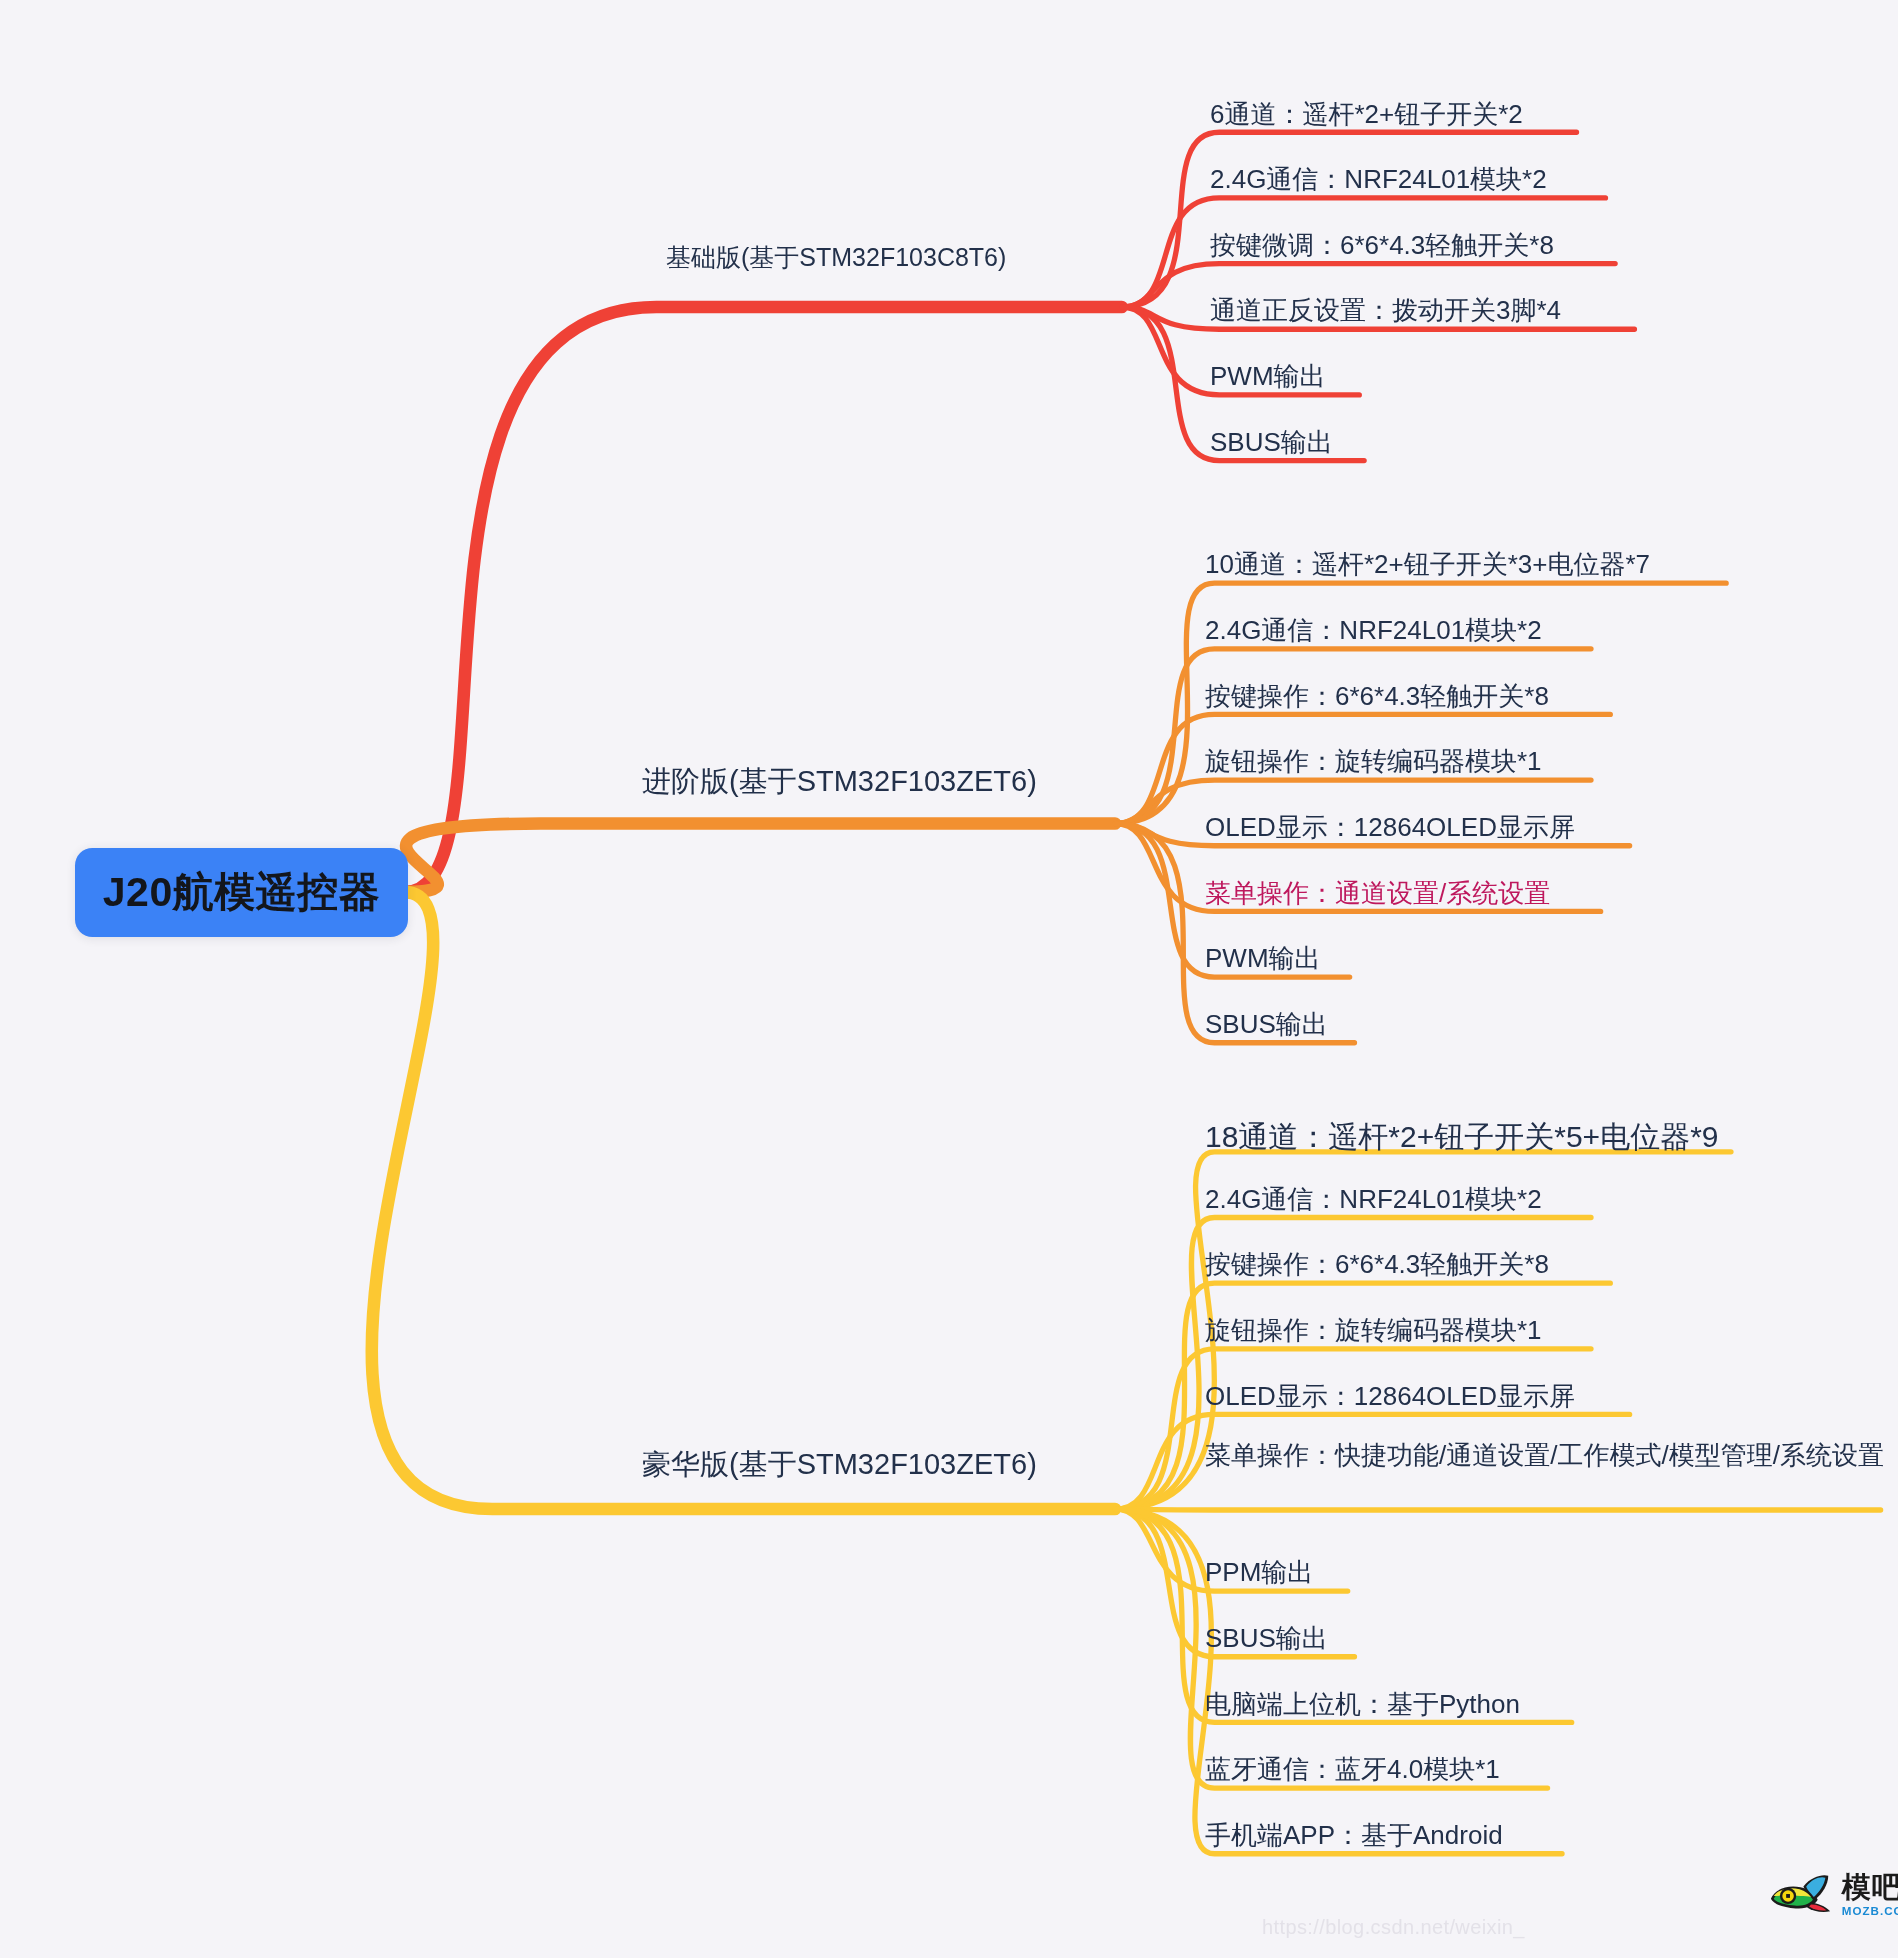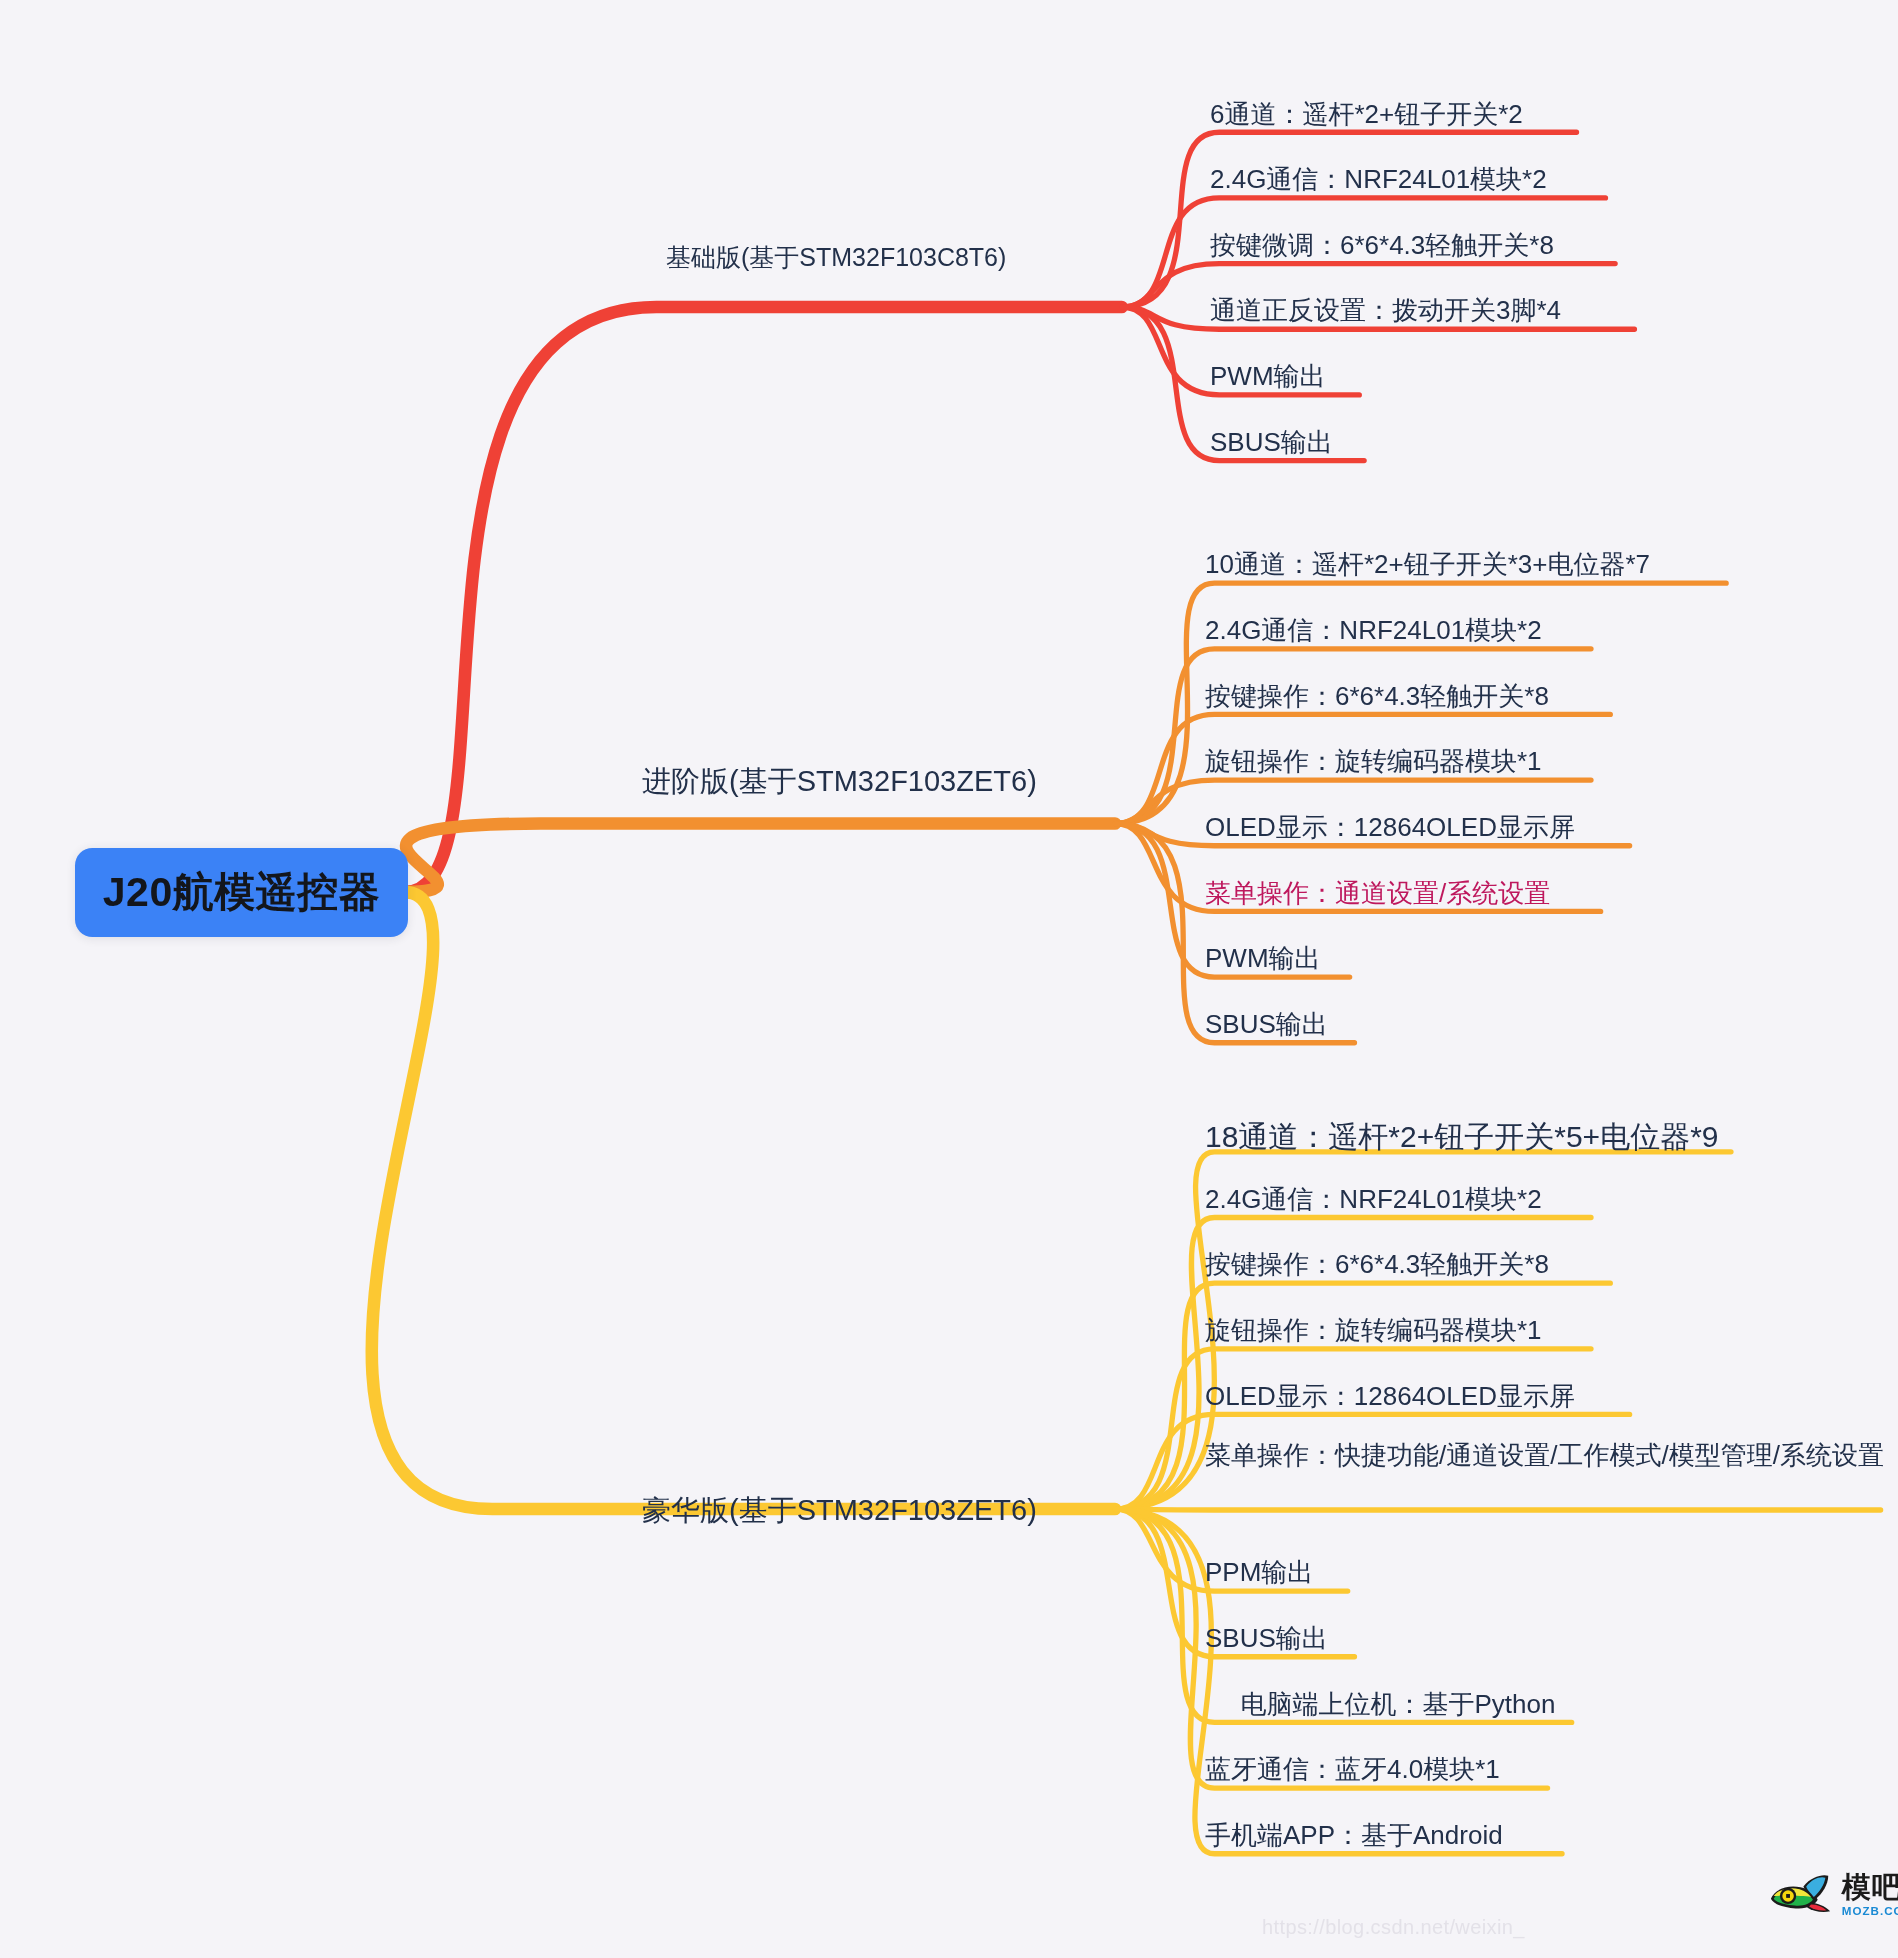--- a/index.html
+++ b/index.html
@@ -116,21 +116,21 @@
       <path d="M 1155 1563 C 1351.35 1563 1184 1920 1258 1920 L 1618 1920" stroke="#fcc832" stroke-width="5.5" fill="none" stroke-linecap="round"></path>
     </svg>
 
   <div class="root-node" style="left: 75px; top: 848px; width: 333px; height: 89px; font-size: 41px;">
     <span>J20航模遥控器</span>
   </div>
 
   <div id="branch-labels">
       <div class="branch-label" style="left: 666px; top: 242px; font-size: 25px; color: rgb(34, 48, 74);">基础版(基于STM32F103C8T6)</div>
       <div class="branch-label" style="left: 642px; top: 763px; font-size: 29px; color: rgb(34, 48, 74);">进阶版(基于STM32F103ZET6)</div>
-      <div class="branch-label" style="left: 642px; top: 1446px; font-size: 29px; color: rgb(34, 48, 74); margin-top: 46px;">豪华版(基于STM32F103ZET6)</div>
+      <div class="branch-label" style="left: 642px; top: 1446px; font-size: 29px; color: rgb(34, 48, 74);">豪华版(基于STM32F103ZET6)</div>
     </div>
   <div id="leaf-labels">
       <div class="leaf-label" style="left: 1210px; top: 98px; width: 386px; font-size: 26px; color: rgb(34, 48, 74);">6通道：遥杆*2+钮子开关*2</div>
       <div class="leaf-label" style="left: 1210px; top: 163px; width: 415px; font-size: 26px; color: rgb(34, 48, 74);">2.4G通信：NRF24L01模块*2</div>
       <div class="leaf-label" style="left: 1210px; top: 229px; width: 425px; font-size: 26px; color: rgb(34, 48, 74);">按键微调：6*6*4.3轻触开关*8</div>
       <div class="leaf-label" style="left: 1210px; top: 294px; width: 444px; font-size: 26px; color: rgb(34, 48, 74);">通道正反设置：拨动开关3脚*4</div>
       <div class="leaf-label" style="left: 1210px; top: 360px; width: 169px; font-size: 26px; color: rgb(34, 48, 74);">PWM输出</div>
       <div class="leaf-label" style="left: 1210px; top: 426px; width: 174px; font-size: 26px; color: rgb(34, 48, 74);">SBUS输出</div>
       <div class="leaf-label" style="left: 1205px; top: 548px; width: 541px; font-size: 26px; color: rgb(34, 48, 74);">10通道：遥杆*2+钮子开关*3+电位器*7</div>
       <div class="leaf-label" style="left: 1205px; top: 614px; width: 406px; font-size: 26px; color: rgb(34, 48, 74);">2.4G通信：NRF24L01模块*2</div>
@@ -141,21 +141,21 @@
       <div class="leaf-label" style="left: 1205px; top: 942px; width: 164px; font-size: 26px; color: rgb(34, 48, 74);">PWM输出</div>
       <div class="leaf-label" style="left: 1205px; top: 1008px; width: 169px; font-size: 26px; color: rgb(34, 48, 74);">SBUS输出</div>
       <div class="leaf-label" style="left: 1205px; top: 1117px; width: 546px; font-size: 30px; color: rgb(34, 48, 74);">18通道：遥杆*2+钮子开关*5+电位器*9</div>
       <div class="leaf-label" style="left: 1205px; top: 1183px; width: 406px; font-size: 26px; color: rgb(34, 48, 74);">2.4G通信：NRF24L01模块*2</div>
       <div class="leaf-label" style="left: 1205px; top: 1248px; width: 425px; font-size: 26px; color: rgb(34, 48, 74);">按键操作：6*6*4.3轻触开关*8</div>
       <div class="leaf-label" style="left: 1205px; top: 1314px; width: 406px; font-size: 26px; color: rgb(34, 48, 74);">旋钮操作：旋转编码器模块*1</div>
       <div class="leaf-label" style="left: 1205px; top: 1380px; width: 444px; font-size: 26px; color: rgb(34, 48, 74);">OLED显示：12864OLED显示屏</div>
       <div class="leaf-label" style="left: 1205px; top: 1439px; width: 695px; font-size: 26px; color: rgb(34, 48, 74);">菜单操作：快捷功能/通道设置/工作模式/模型管理/系统设置</div>
       <div class="leaf-label" style="left: 1205px; top: 1556px; width: 162px; font-size: 26px; color: rgb(34, 48, 74);">PPM输出</div>
       <div class="leaf-label" style="left: 1205px; top: 1622px; width: 169px; font-size: 26px; color: rgb(34, 48, 74);">SBUS输出</div>
-      <div class="leaf-label" style="left: 1205px; top: 1688px; width: 386px; font-size: 26px; color: rgb(34, 48, 74); text-align: center;">电脑端上位机：基于Python</div>
+      <div class="leaf-label" style="left: 1205px; top: 1688px; width: 386px; font-size: 26px; color: rgb(34, 48, 74);">电脑端上位机：基于Python</div>
       <div class="leaf-label" style="left: 1205px; top: 1753px; width: 362px; font-size: 26px; color: rgb(34, 48, 74);">蓝牙通信：蓝牙4.0模块*1</div>
       <div class="leaf-label" style="left: 1205px; top: 1819px; width: 377px; font-size: 26px; color: rgb(34, 48, 74);">手机端APP：基于Android</div>
     </div>
 
   <div class="watermark" style="left: 1262px; top: 1916px;">https://blog.csdn.net/weixin_</div>
 
   <div class="logo-wrap" style="left: 1765px; top: 1873px;">
     <svg width="71" height="44" viewBox="0 0 74 46">
       <path d="M6 27 C10 17 24 12 37 15 C46 17 52 22 55 28 C52 34 43 38 32 37 C19 36 9 33 6 27 Z" fill="#1b1b1b"></path>
       <path d="M9 27 C13 19 25 15 36 18 C43 20 48 24 50 28 C47 32 40 35 31 34 C20 33 12 31 9 27 Z" fill="#20b24a"></path>

